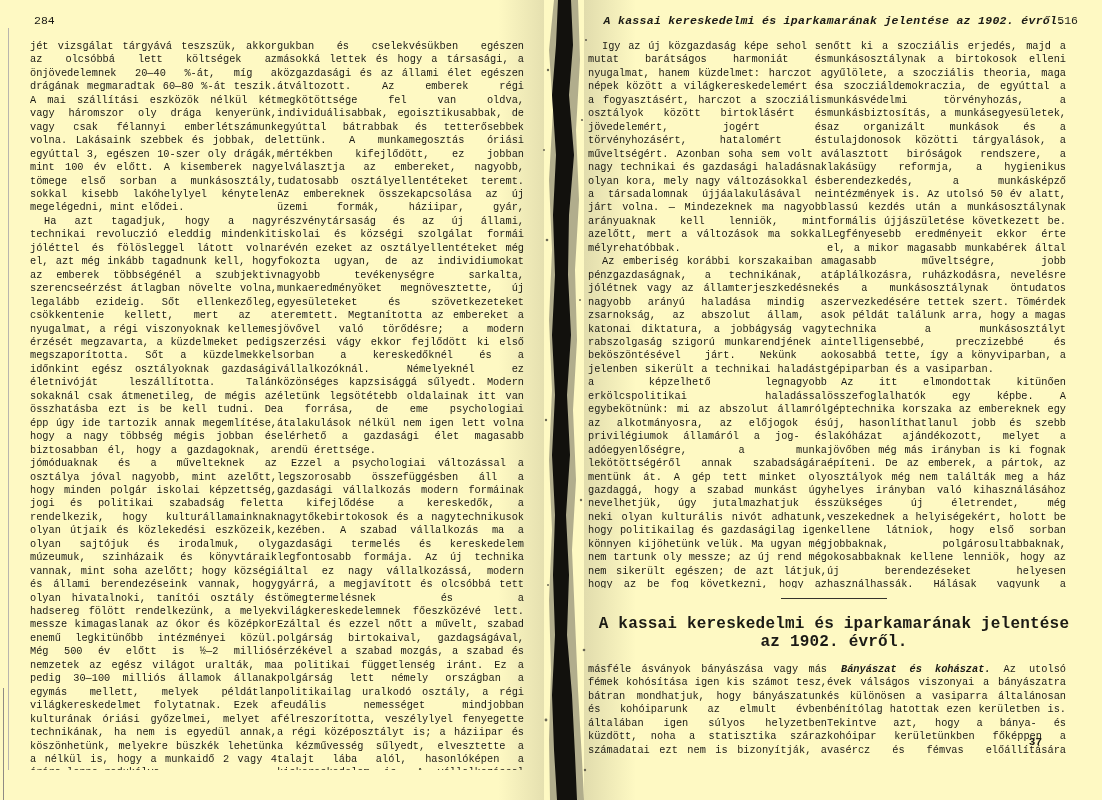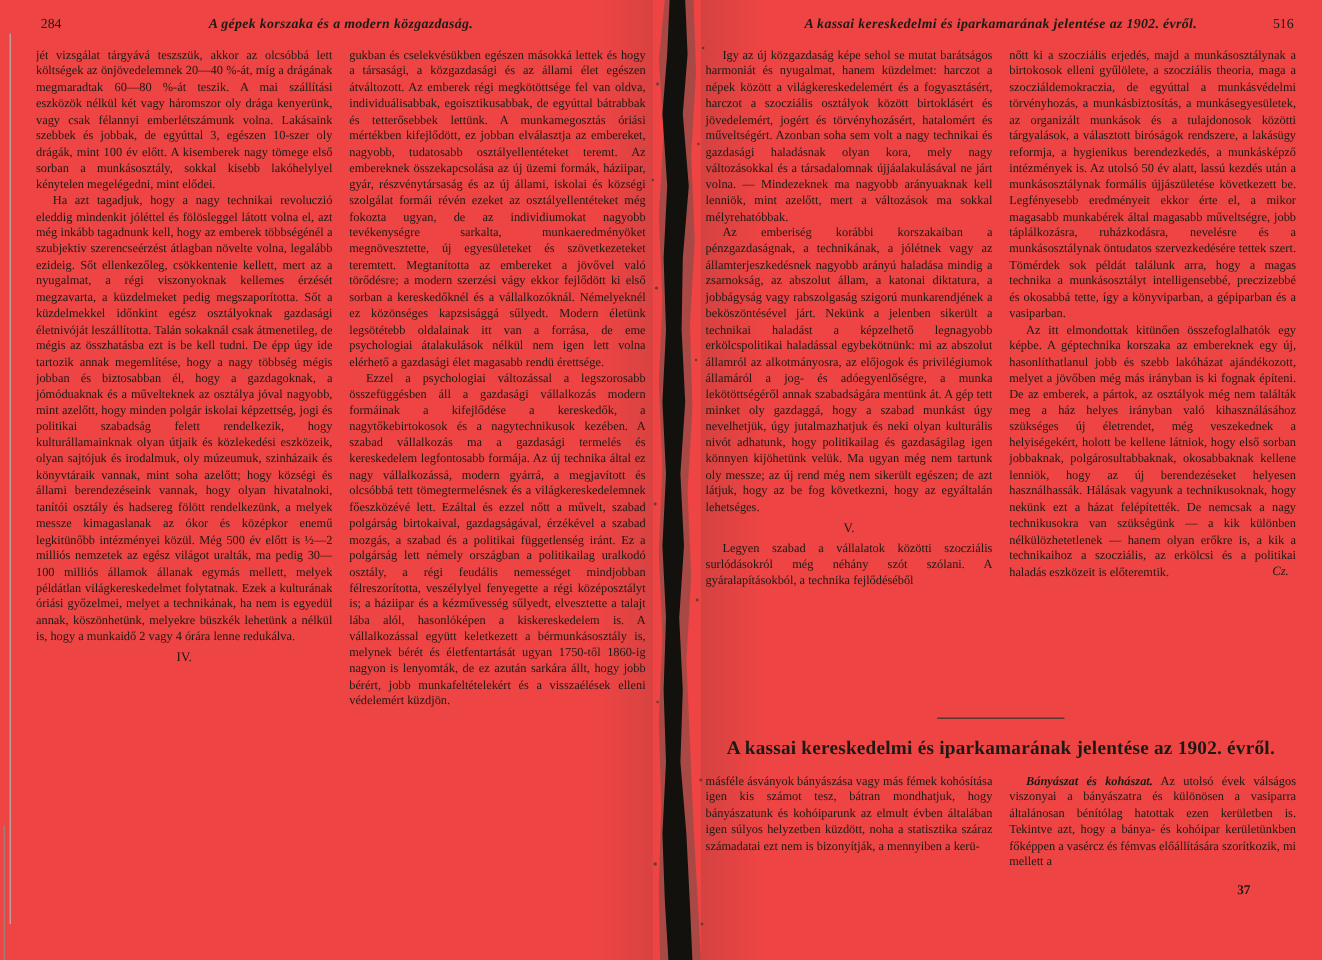--- a/index.html
+++ b/index.html
@@ -1,19 +1,19 @@
 <!DOCTYPE html>
 <html lang="hu"><head>
 <meta charset="utf-8">
 <style>
   html,body { margin:0; padding:0; background:#dedcd7; }
   .spread {
     position:relative; width:1102px; height:800px;
-    background:#ef4444; overflow:hidden;
-    font-family:Liberation Serif, serif;
+    background:#fef9c3; overflow:hidden;
+    font-family:Liberation Mono, monospace;
     color:#1b1a15;
   }
   
   .shade-left  { position:absolute; top:0; left:498px; width:46px; height:800px;
                  background:linear-gradient(to right, rgba(60,55,45,0), rgba(60,55,45,0.13)); }
   .shade-right { position:absolute; top:0; left:584px; width:52px; height:800px;
                  background:linear-gradient(to right, rgba(60,55,45,0.15), rgba(60,55,45,0)); }
   .edge-line   { position:absolute; top:28px; left:8px; width:1px; height:742px; background:#b9b5ad; }
   .edge-line2  { position:absolute; top:688px; left:3px; width:1px; height:112px; background:#8f8b83; }
 
@@ -23,21 +23,21 @@
 
   .pg-header { position:relative; height:26px; }
   .running-title {
     text-align:center; font-style:italic; font-weight:600;
     font-size:11.5px; letter-spacing:0.3px;
   }
   .pg-num { position:absolute; top:0; font-size:11.5px; }
   .pg-num.left  { left:4px; }
   .pg-num.right { right:2px; }
 
-  .cols { display:flex; gap:14px; }
+  .cols { display:flex; }
   .col  { text-align:justify; overflow:hidden; }
   .page-left  .col { width:247px; height:730px; }
   .page-right .cols.top    .col { width:239px; height:548px; }
   .page-right .cols.bottom .col { width:239px; height:92px; }
 
   .p { margin:0; font-size:10.3px; line-height:13.45px; text-indent:14px; }
   .p.cont { text-indent:0; }
   .sec-head { text-align:center; text-indent:0; margin:4px 0 3px; font-size:10.8px; }
   .sig { text-align:right; font-style:italic; font-size:10.6px; margin-top:-13.4px; padding-right:6px;padding-left:25px; }
 
@@ -57,21 +57,20 @@
 <div class="spread">
 
   <div class="shade-left"></div>
   <div class="shade-right"></div>
   <div class="edge-line"></div>
   <div class="edge-line2"></div>
 
   <div class="page page-left">
     <div class="pg-header">
       <span class="pg-num left">284</span>
-      <div class="running-title">A gépek korszaka és a modern közgazdaság.</div>
     </div>
     <div class="cols">
       <div class="col">
         <p class="p cont">jét vizsgálat tárgyává teszszük, akkor az olcsóbbá lett költségek az önjövedelemnek 20—40 %-át, míg a drágának megmaradtak 60—80 %-át teszik. A mai szállítási eszközök nélkül két vagy háromszor oly drága kenyerünk, vagy csak félannyi emberlétszámunk volna. Lakásaink szebbek és jobbak, de egyúttal 3, egészen 10-szer oly drágák, mint 100 év előtt. A kisemberek nagy tömege első sorban a munkásosztály, sokkal kisebb lakóhelylyel kénytelen megelégedni, mint elődei.</p>
         <p class="p">Ha azt tagadjuk, hogy a nagy technikai revoluczió eleddig mindenkit jóléttel és fölösleggel látott volna el, azt még inkább tagadnunk kell, hogy az emberek többségénél a szubjektiv szerencseérzést átlagban növelte volna, legalább ezideig. Sőt ellenkezőleg, csökkentenie kellett, mert az a nyugalmat, a régi viszonyoknak kellemes érzését megzavarta, a küzdelmeket pedig megszaporította. Sőt a küzdelmekkel időnkint egész osztályoknak gazdasági életnivóját leszállította. Talán sokaknál csak átmenetileg, de mégis az összhatásba ezt is be kell tudni. De épp úgy ide tartozik annak megemlítése, hogy a nagy többség mégis jobban és biztosabban él, hogy a gazdagoknak, a jómóduaknak és a művelteknek az osztálya jóval nagyobb, mint azelőtt, hogy minden polgár iskolai képzettség, jogi és politikai szabadság felett rendelkezik, hogy kulturállamainknak olyan útjaik és közlekedési eszközeik, olyan sajtójuk és irodalmuk, oly múzeumuk, szinházaik és könyvtáraik vannak, mint soha azelőtt; hogy községi és állami berendezéseink vannak, hogy olyan hivatalnoki, tanítói osztály és hadsereg fölött rendelkezünk, a melyek messze kimagaslanak az ókor és középkor enemű legkitünőbb intézményei közül. Még 500 év előtt is ½—2 milliós nemzetek az egész világot uralták, ma pedig 30—100 milliós államok állanak egymás mellett, melyek példátlan világkereskedelmet folytatnak. Ezek a kulturának óriási győzelmei, melyet a technikának, ha nem is egyedül annak, köszönhetünk, melyekre büszkék lehetünk a nélkül is, hogy a munkaidő 2 vagy 4 órára lenne redukálva.</p>
         <p class="p sec-head">IV.</p>
       </div>
       <div class="col">
         <p class="p cont">gukban és cselekvésükben egészen másokká lettek és hogy a társasági, a közgazdasági és az állami élet egészen átváltozott. Az emberek régi megkötöttsége fel van oldva, individuálisabbak, egoisztikusabbak, de egyúttal bátrabbak és tetterősebbek lettünk. A munkamegosztás óriási mértékben kifejlődött, ez jobban elválasztja az embereket, nagyobb, tudatosabb osztályellentéteket teremt. Az embereknek összekapcsolása az új üzemi formák, háziipar, gyár, részvénytársaság és az új állami, iskolai és községi szolgálat formái révén ezeket az osztályellentéteket még fokozta ugyan, de az individiumokat nagyobb tevékenységre sarkalta, munkaeredményöket megnövesztette, új egyesületeket és szövetkezeteket teremtett. Megtanította az embereket a jövővel való törődésre; a modern szerzési vágy ekkor fejlődött ki első sorban a kereskedőknél és a vállalkozóknál. Némelyeknél ez közönséges kapzsisággá sűlyedt. Modern életünk legsötétebb oldalainak itt van a forrása, de eme psychologiai átalakulások nélkül nem igen lett volna elérhető a gazdasági élet magasabb rendü érettsége.</p>
         <p class="p">Ezzel a psychologiai változással a legszorosabb összefüggésben áll a gazdasági vállalkozás modern formáinak a kifejlődése a kereskedők, a nagytőkebirtokosok és a nagytechnikusok kezében. A szabad vállalkozás ma a gazdasági termelés és kereskedelem legfontosabb formája. Az új technika által ez nagy vállalkozássá, modern gyárrá, a megjavított és olcsóbbá tett tömegtermelésnek és a világkereskedelemnek főeszközévé lett. Ezáltal és ezzel nőtt a művelt, szabad polgárság birtokaival, gazdagságával, érzékével a szabad mozgás, a szabad és a politikai függetlenség iránt. Ez a polgárság lett némely országban a politikailag uralkodó osztály, a régi feudális nemességet mindjobban félreszorította, veszélylyel fenyegette a régi középosztályt is; a háziipar és a kézművesség sűlyedt, elvesztette a talajt lába alól, hasonlóképen a kiskereskedelem is. A vállalkozással együtt keletkezett a bérmunkásosztály is, melynek bérét és életfentartását ugyan 1750-től 1860-ig nagyon is lenyomták, de ez azután sarkára állt, hogy jobb bérért, jobb munkafeltételekért és a visszaélések elleni védelemért küzdjön.</p>

